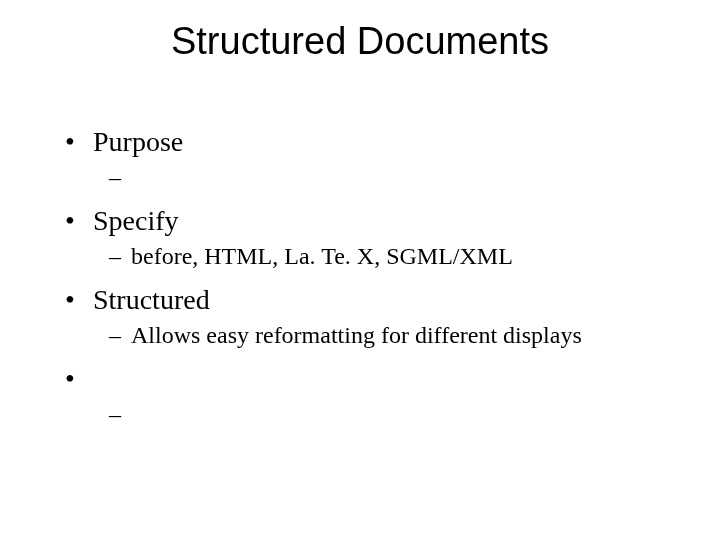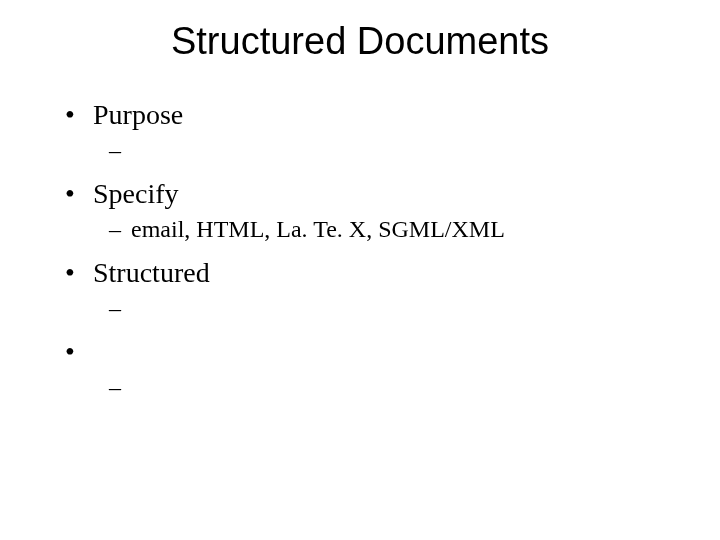--- a/index.html
+++ b/index.html
@@ -14,21 +14,21 @@
     .slide {
       width: 100%;
       height: 100%;
       padding: 20px 0 0 0;
     }
     .title {
       font-family: Arial, Helvetica, sans-serif;
       font-size: 38px;
       font-weight: 400;
       text-align: center;
-      margin-bottom: 36px;
+      margin-bottom: 63px;
       letter-spacing: 0px;
     }
     .content {
       padding-left: 65px;
       padding-right: 30px;
     }
     .top-item {
       font-size: 28px;
       margin-bottom: 6px;
       display: flex;
@@ -67,29 +67,30 @@
     <div class="sub-item">
       <span class="dash">–</span>
     </div>
 
     <div class="top-item">
       <span class="bullet">•</span>
       <span class="text">Specify</span>
     </div>
     <div class="sub-item">
       <span class="dash">–</span>
-      <span class="text">email, HTML, La. Te. X, SGML/XML</span>
+      <span class="text">before, HTML, La. Te. X, SGML/XML</span>
     </div>
 
     <div class="top-item">
       <span class="bullet">•</span>
       <span class="text">Structured</span>
     </div>
     <div class="sub-item">
       <span class="dash">–</span>
+      <span class="text">Allows easy reformatting for different displays</span>
     </div>
 
     <div class="top-item">
       <span class="bullet">•</span>
     </div>
     <div class="sub-item">
       <span class="dash">–</span>
     </div>
 
   </div>

